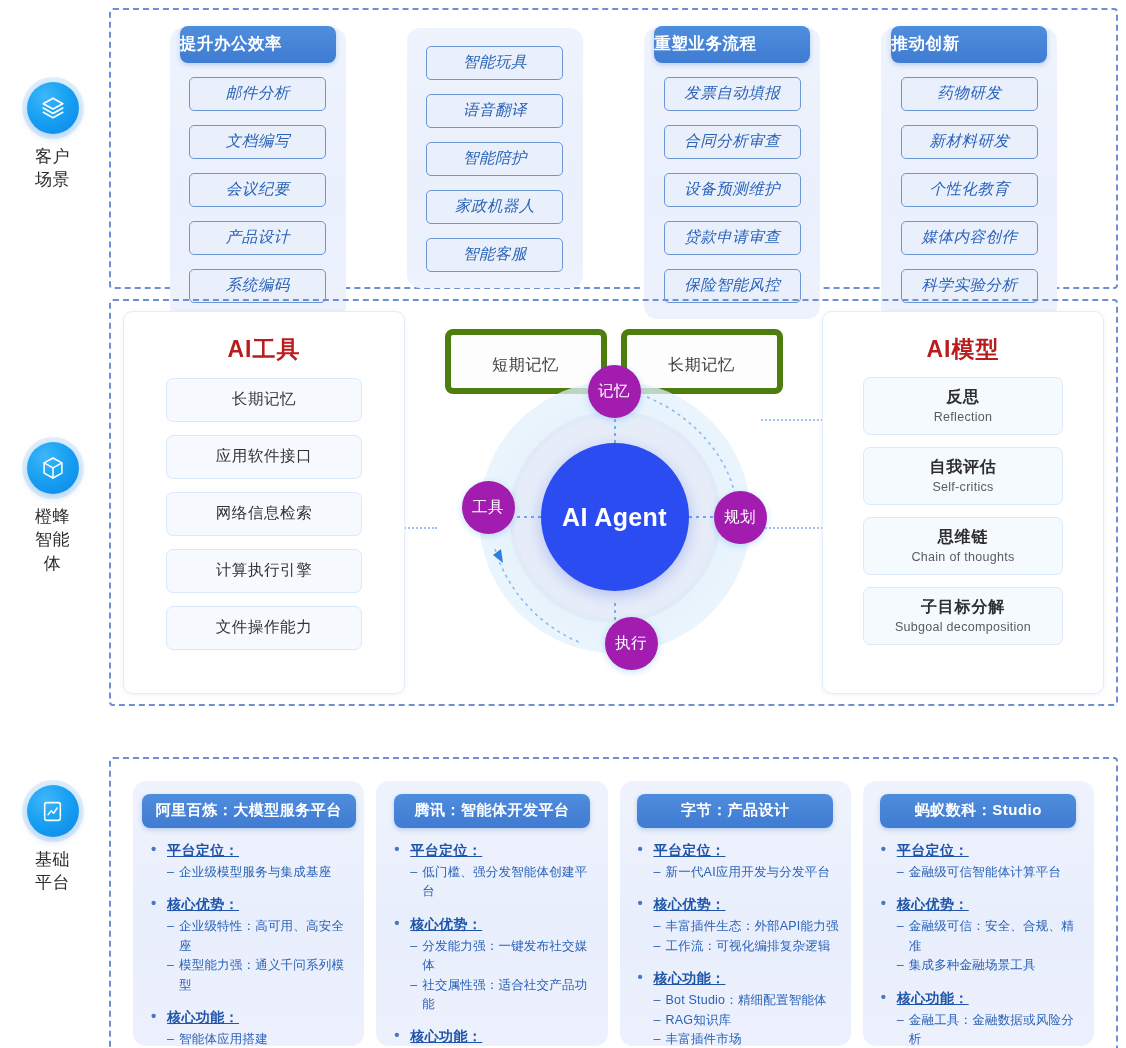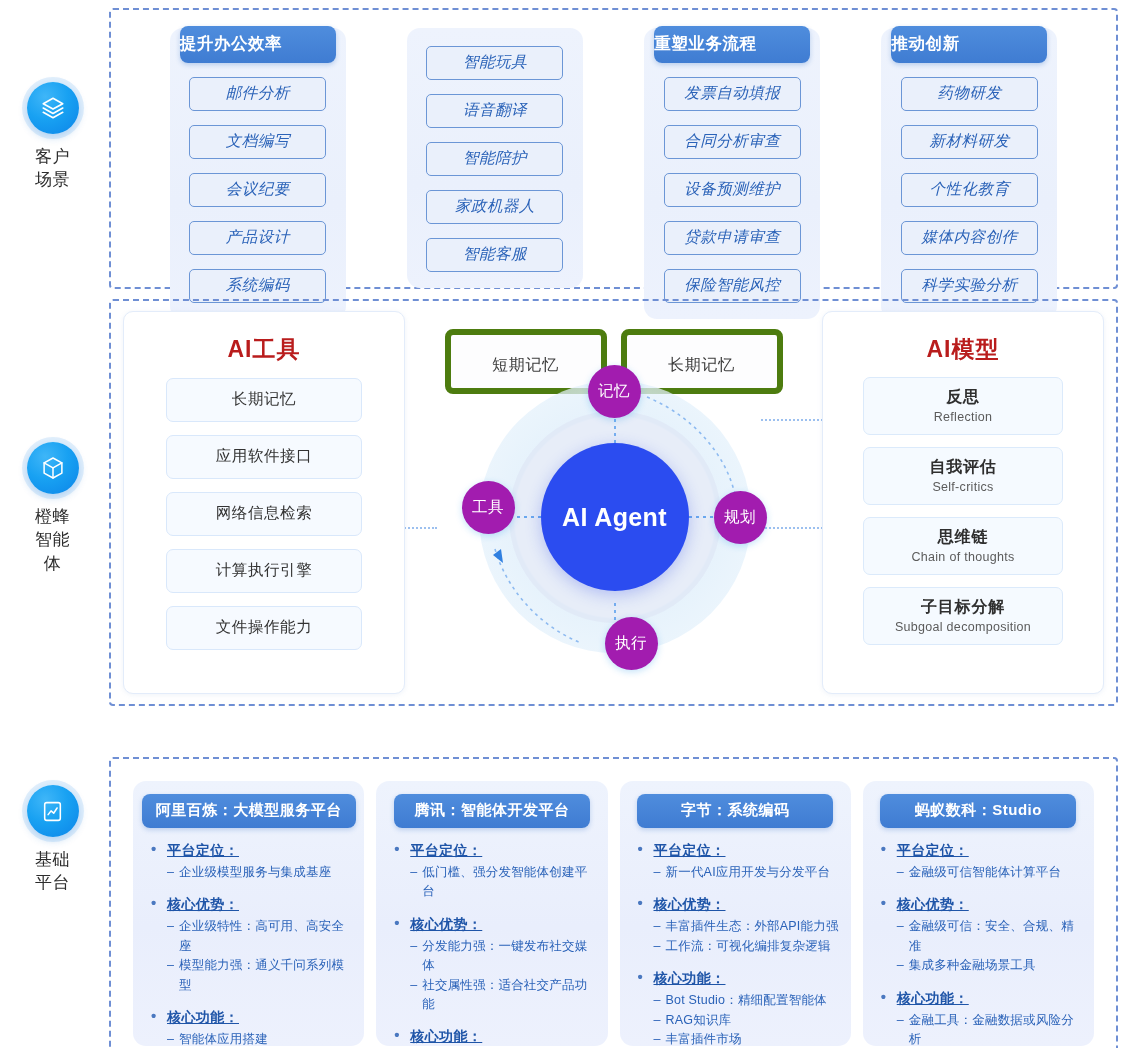--- a/index.html
+++ b/index.html
@@ -364,21 +364,21 @@
           <div class="plat-group">
             <div class="plat-group-title">核心功能：</div>
             <div class="plat-sub">简单智能体创建</div>
             <div class="plat-sub">集成腾讯社交渠道</div>
 
           </div>
         </div>
       </div>
 
       <div class="plat-col">
-        <div class="plat-head">字节：系统编码</div>
+        <div class="plat-head">字节：产品设计</div>
         <div class="plat-body">
           <div class="plat-group">
             <div class="plat-group-title">平台定位：</div>
             <div class="plat-sub">新一代AI应用开发与分发平台</div>
           </div>
           <div class="plat-group">
             <div class="plat-group-title">核心优势：</div>
             <div class="plat-sub">丰富插件生态：外部API能力强</div>
             <div class="plat-sub">工作流：可视化编排复杂逻辑</div>
           </div>

